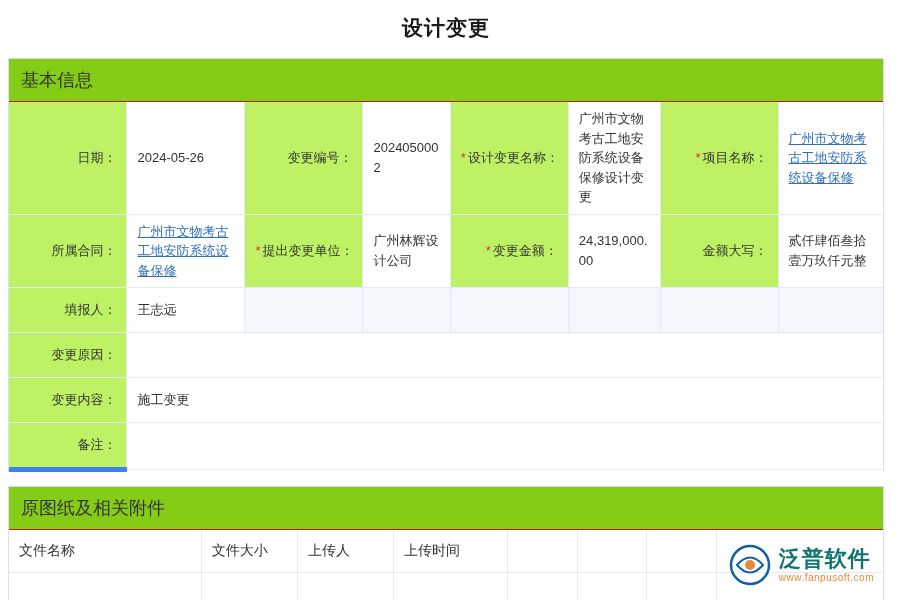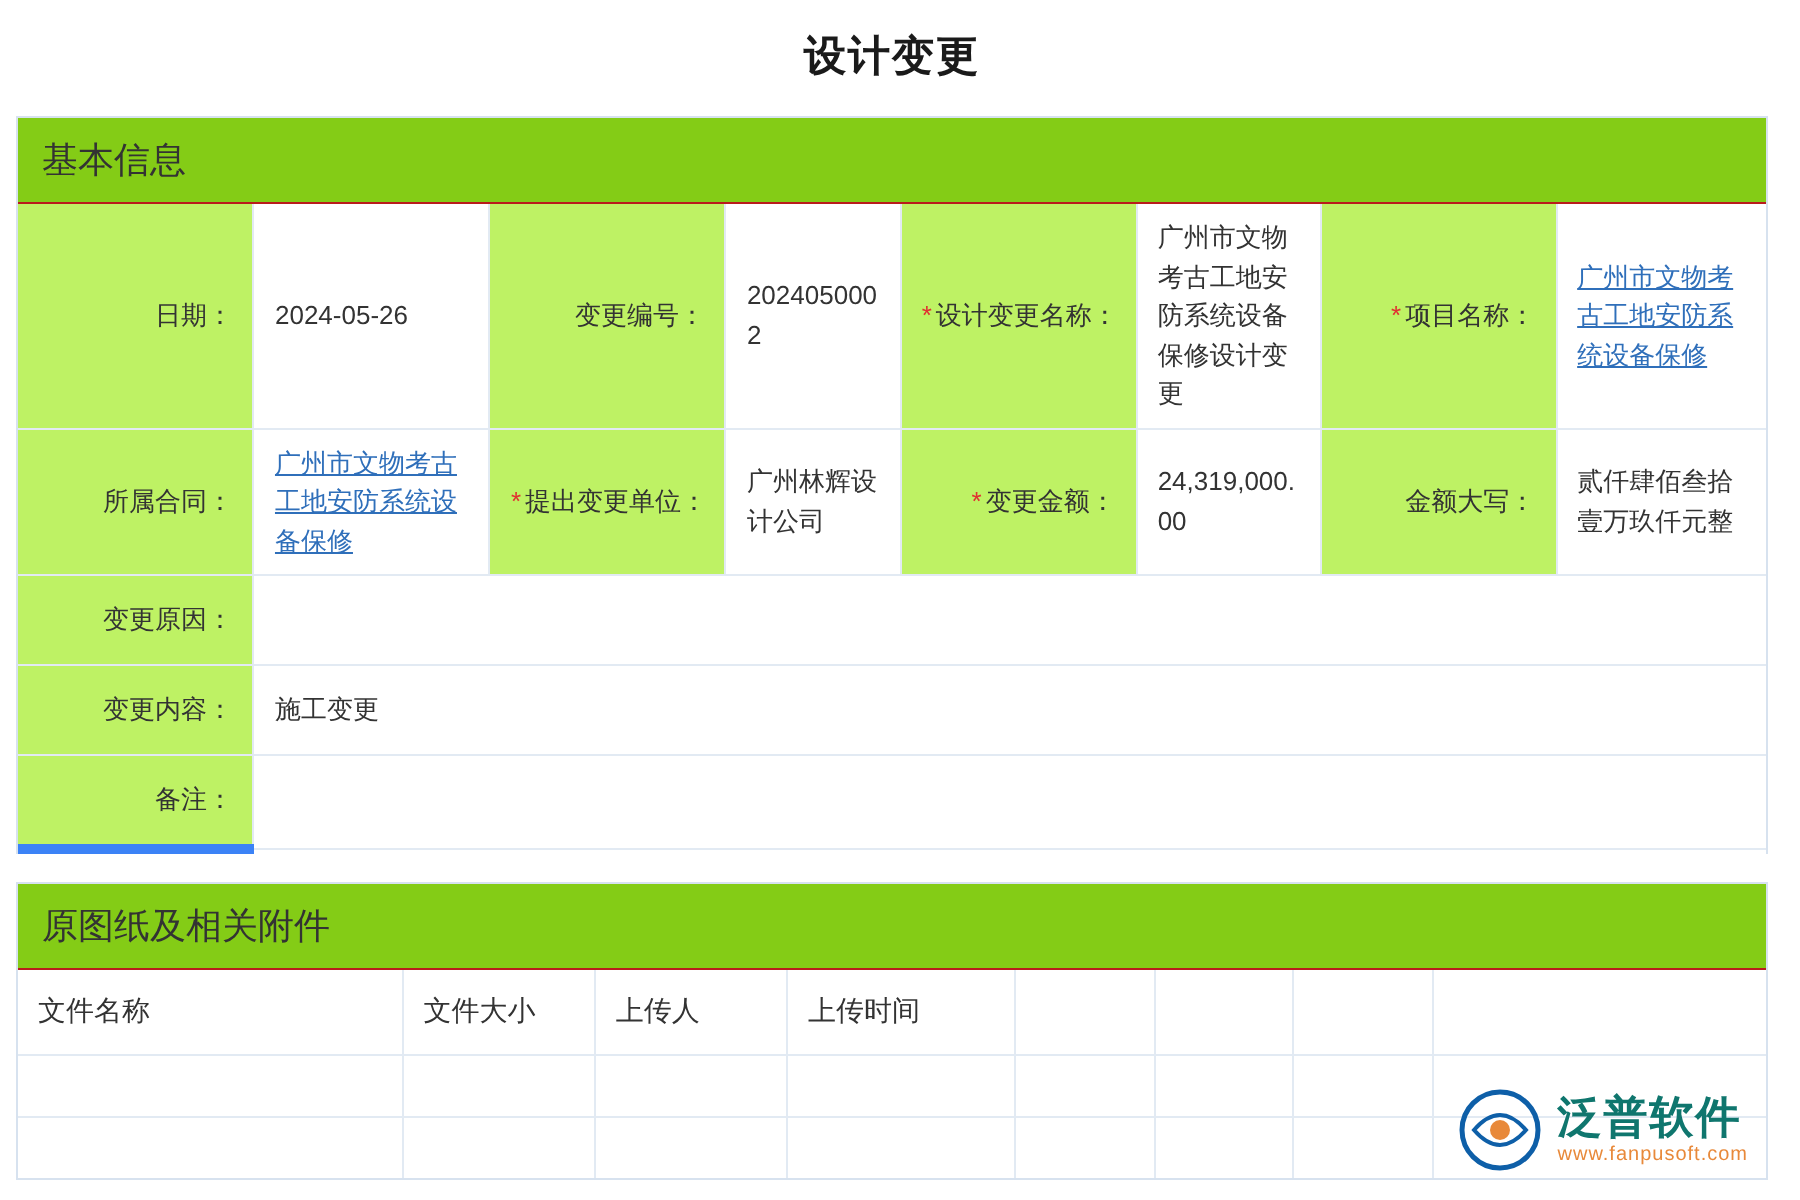--- a/index.html
+++ b/index.html
@@ -182,20 +182,30 @@
         </tr>
         <tr class="row-mid">
           <td class="label"><span>所属合同：</span></td>
           <td class="value"><span class="link">广州市文物考古工地安防系统设备保修</span></td>
           <td class="label"><span class="req">*</span><span>提出变更单位：</span></td>
           <td class="value">广州林辉设计公司</td>
           <td class="label"><span class="req">*</span><span>变更金额：</span></td>
           <td class="value">24,319,000.00</td>
           <td class="label"><span>金额大写：</span></td>
           <td class="value">贰仟肆佰叁拾壹万玖仟元整</td>
+        </tr>
+        <tr class="row-short">
+          <td class="label"><span>填报人：</span></td>
+          <td class="value">王志远</td>
+          <td class="empty"></td>
+          <td class="empty"></td>
+          <td class="empty"></td>
+          <td class="empty"></td>
+          <td class="empty"></td>
+          <td class="empty"></td>
         </tr>
         <tr class="row-short">
           <td class="label"><span>变更原因：</span></td>
           <td class="value" colspan="7"></td>
         </tr>
         <tr class="row-short">
           <td class="label"><span>变更内容：</span></td>
           <td class="value" colspan="7">施工变更</td>
         </tr>
         <tr class="row-short">

